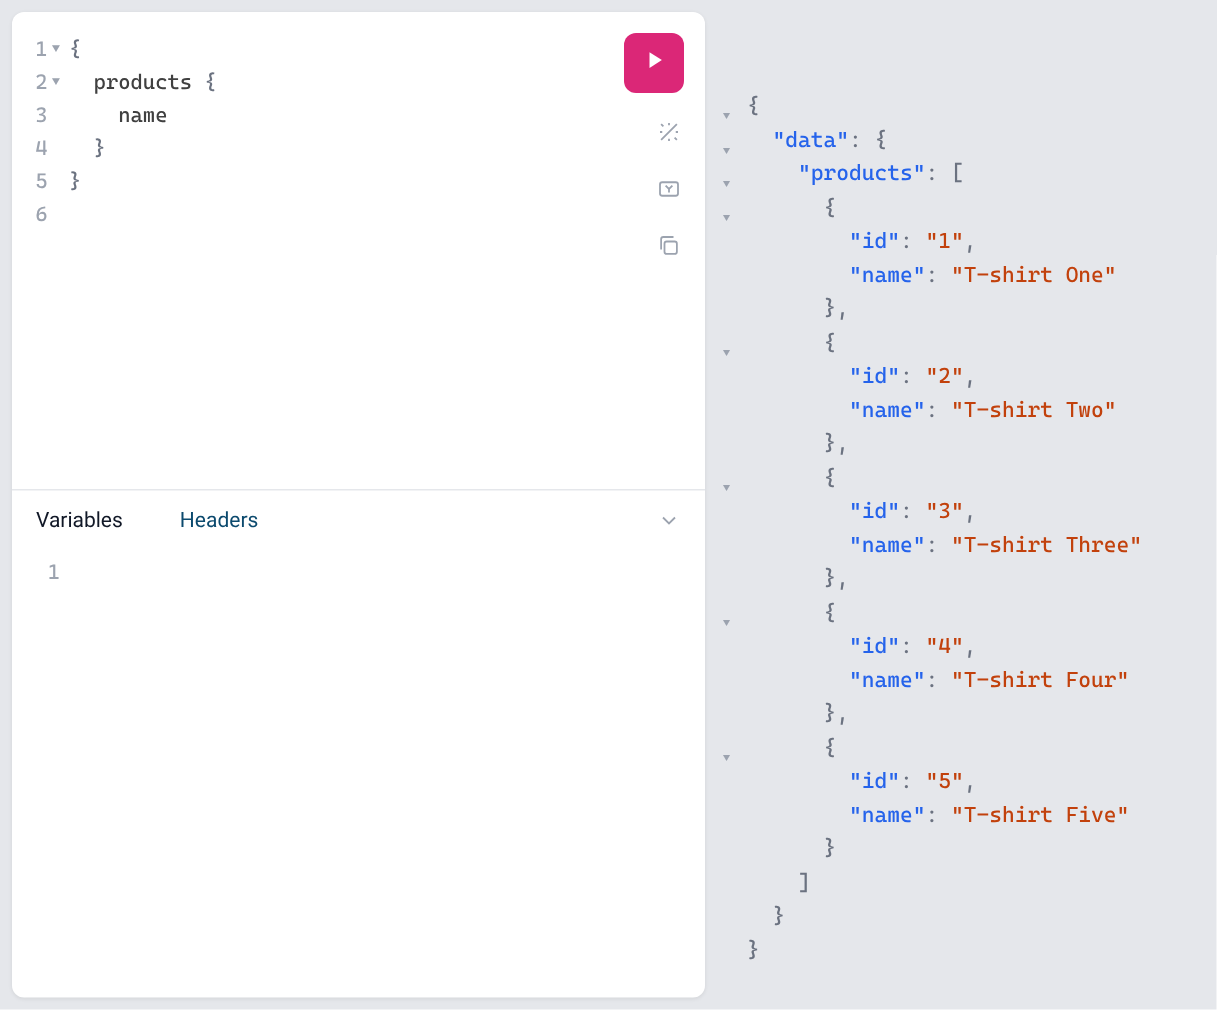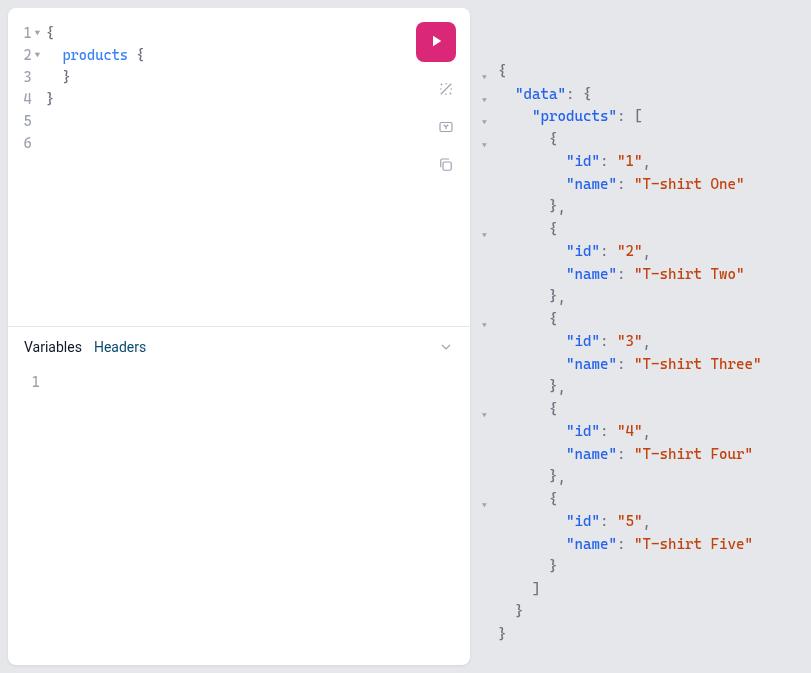--- a/index.html
+++ b/index.html
@@ -46,21 +46,21 @@
   font-size: 9px;
   margin-left: 3px;
   color: #9ca3af;
 }
 .code-body {
   flex: 1;
   padding: 4px 0;
 }
 .code-line { line-height: 22px; height: 22px; white-space: pre; }
 .tok-brace { color: #6b7280; }
-.tok-field { color: #3b82f6; }
+.tok-field { color: #404040; }
 .toolbar {
   position: absolute;
   top: 14px;
   right: 14px;
   display: flex;
   flex-direction: column;
   gap: 18px;
   align-items: flex-end;
 }
 .play-btn {
@@ -84,21 +84,21 @@
   justify-content: center;
 }
 .tool-icon svg { width: 18px; height: 18px; stroke: #9ca3af; fill: none; stroke-width: 1.6; }
 .divider { border-top: 1px solid #e5e7eb; }
 .tabs-row {
   display: flex;
   align-items: flex-start;
   padding: 12px 16px;
   font-family: -apple-system, BlinkMacSystemFont, "Segoe UI", Roboto, sans-serif;
   font-size: 14px;
-  gap: 12px;
+  gap: 38px;
   position: relative;
 }
 .tab { color: #0c4a6e; cursor: pointer; }
 .tab.active { color: #111827; }
 .chev {
   position: absolute;
   right: 16px;
   color: #9ca3af;
   cursor: pointer;
 }
@@ -152,20 +152,21 @@
           <span class="fold-tri">&nbsp;</span>
         </div>
         <div class="ln">
           <span>6</span>
           <span class="fold-tri">&nbsp;</span>
         </div>
       </div>
     <div class="code-body" id="q-body">
         <div class="code-line"><span></span><span class="tok-brace">{</span></div>
         <div class="code-line"><span>  </span><span class="tok-field">products</span><span> </span><span class="tok-brace">{</span></div>
+        <div class="code-line"><span>    </span><span class="tok-field">name</span></div>
         <div class="code-line"><span>  </span><span class="tok-brace">}</span></div>
         <div class="code-line"><span></span><span class="tok-brace">}</span></div>
       </div>
     <div class="toolbar">
       <div class="play-btn">
         <span>
           <svg viewBox="0 0 24 24">
               <path d="M8 5v14l11-7z"></path>
             </svg>
         </span>

